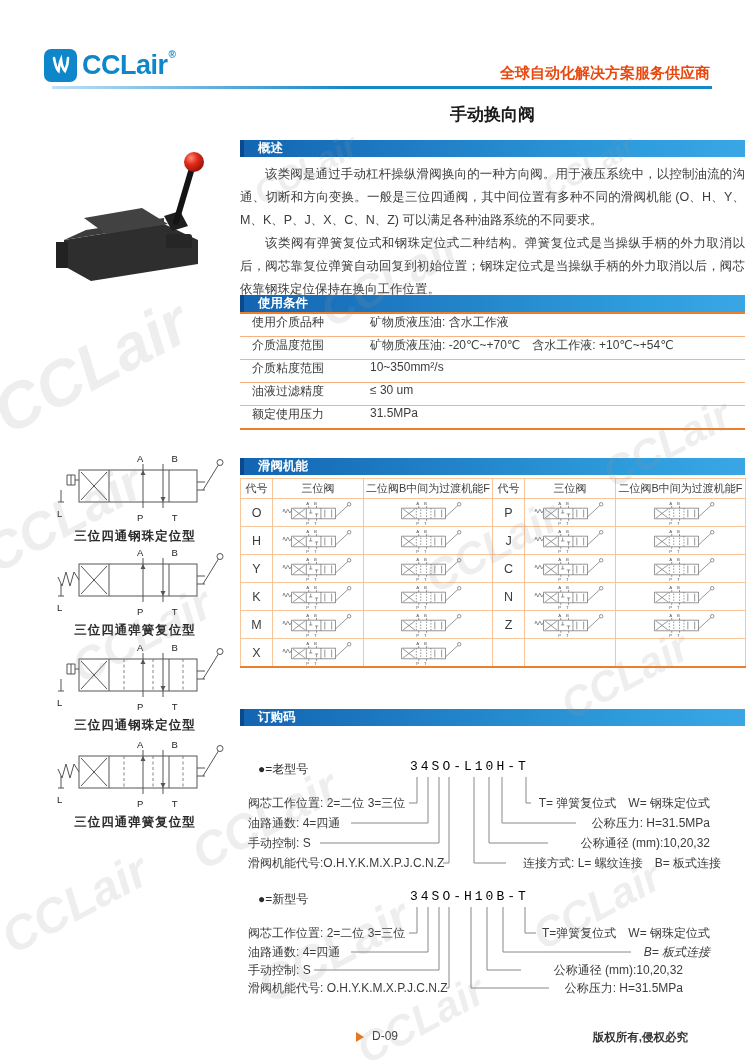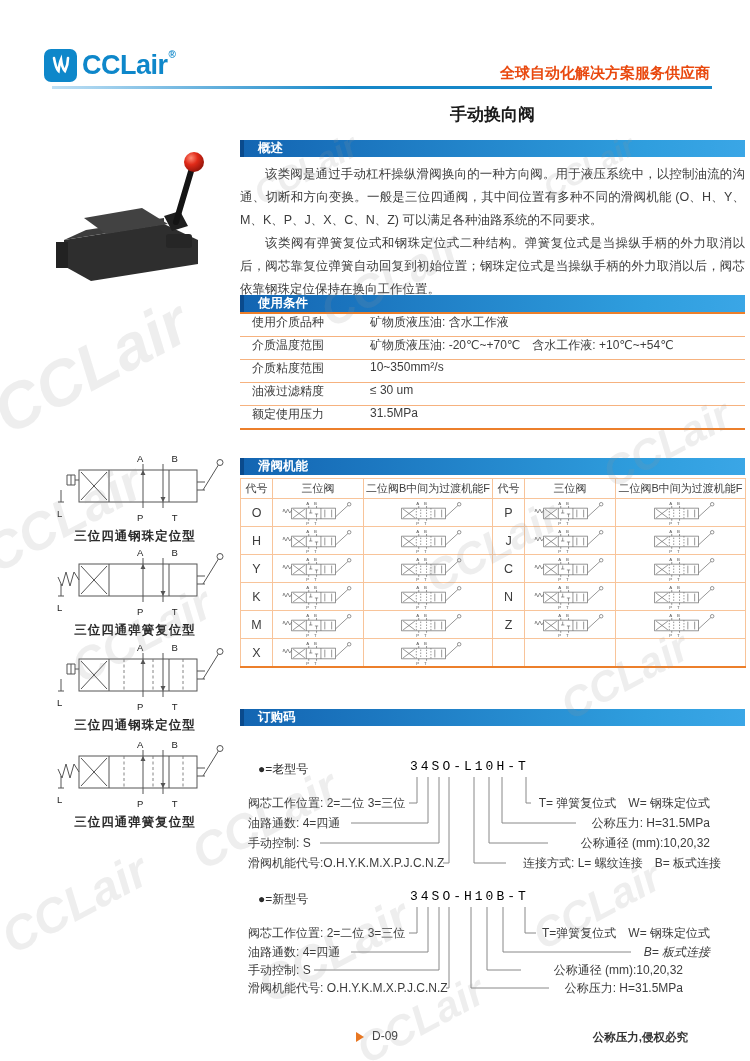--- a/index.html
+++ b/index.html
@@ -493,21 +493,21 @@
     <span class="ob-left" style="top:78px;">手动控制: S</span>
     <span class="ob-left" style="top:96px;">滑阀机能代号: O.H.Y.K.M.X.P.J.C.N.Z</span>
     <span class="ob-right" style="top:41px;right:35px;">T=弹簧复位式　W= 钢珠定位式</span>
     <span class="ob-right" style="top:60px;right:35px;font-style:italic;">B= 板式连接</span>
     <span class="ob-right" style="top:78px;right:62px;">公称通径 (mm):10,20,32</span>
     <span class="ob-right" style="top:96px;right:62px;">公称压力: H=31.5MPa</span>
   </div>
 
   <div class="footer-arrow"></div>
   <div class="footer-page">D-09</div>
-  <div class="footer-copy">公称压力,侵权必究</div>
+  <div class="footer-copy">版权所有,侵权必究</div>
 
   <div id="wmLayer">
       <span class="wm" style="left: -14px; top: 330px; font-size: 64px;">CCLair</span>
       <span class="wm" style="left: 250px; top: 150px; font-size: 34px;">CCLair</span>
       <span class="wm" style="left: 540px; top: 150px; font-size: 30px;">CCLair</span>
       <span class="wm" style="left: 315px; top: 252px; font-size: 46px;">CCLair</span>
       <span class="wm" style="left: 598px; top: 420px; font-size: 42px;">CCLair</span>
       <span class="wm" style="left: -22px; top: 488px; font-size: 52px;">CCLair</span>
       <span class="wm" style="left: 66px; top: 608px; font-size: 46px;">CCLair</span>
       <span class="wm" style="left: 420px; top: 522px; font-size: 44px;">CCLair</span>

